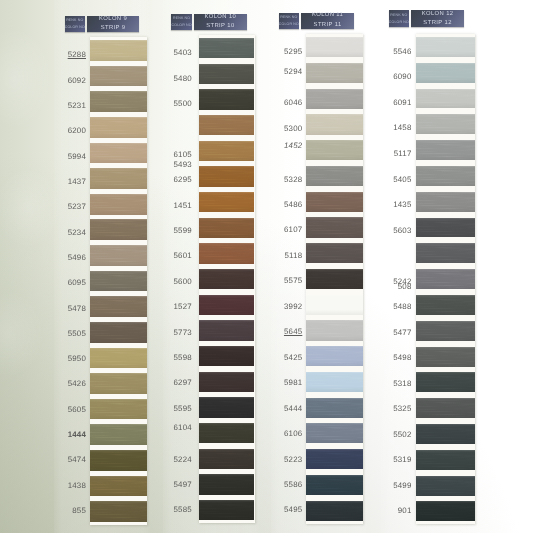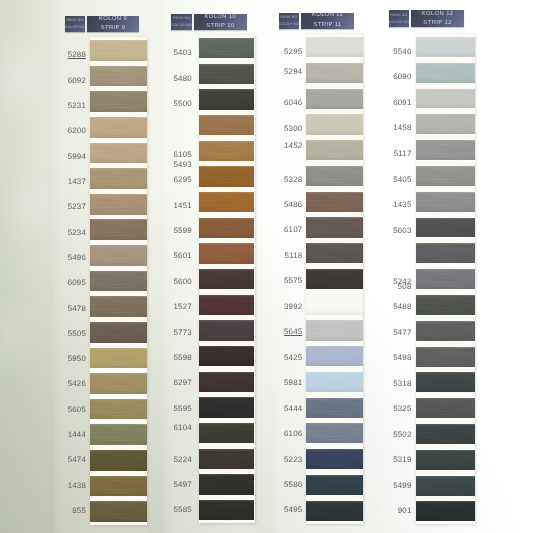--- a/index.html
+++ b/index.html
@@ -136,21 +136,21 @@
 <div class="code" style="right:447.0px;top:379.49px;">5426</div>
 <div class="sw" style="left:90.2px;top:398.74px;width:56.6px;height:20.7px;background:#968a5c;">
       <div class="tex"></div>
       <div class="shd"></div>
     </div>
 <div class="code" style="right:447.0px;top:404.82px;">5605</div>
 <div class="sw" style="left:90.2px;top:424.35px;width:56.6px;height:20.7px;background:#7e7f5e;">
       <div class="tex"></div>
       <div class="shd"></div>
     </div>
-<div class="code" style="right:447.0px;top:430.15px;">1444</div>
+<div class="code" style="right:447.0px;top:430.15px;font-weight:bold;">1444</div>
 <div class="sw" style="left:90.2px;top:449.96px;width:56.6px;height:20.7px;background:#5b5531;">
       <div class="tex"></div>
       <div class="shd"></div>
     </div>
 <div class="code" style="right:447.0px;top:455.48px;">5474</div>
 <div class="sw" style="left:90.2px;top:475.57px;width:56.6px;height:20.7px;background:#79693f;">
       <div class="tex"></div>
       <div class="shd"></div>
     </div>
 <div class="code" style="right:447.0px;top:480.81px;margin-left:24px;">1438</div>

